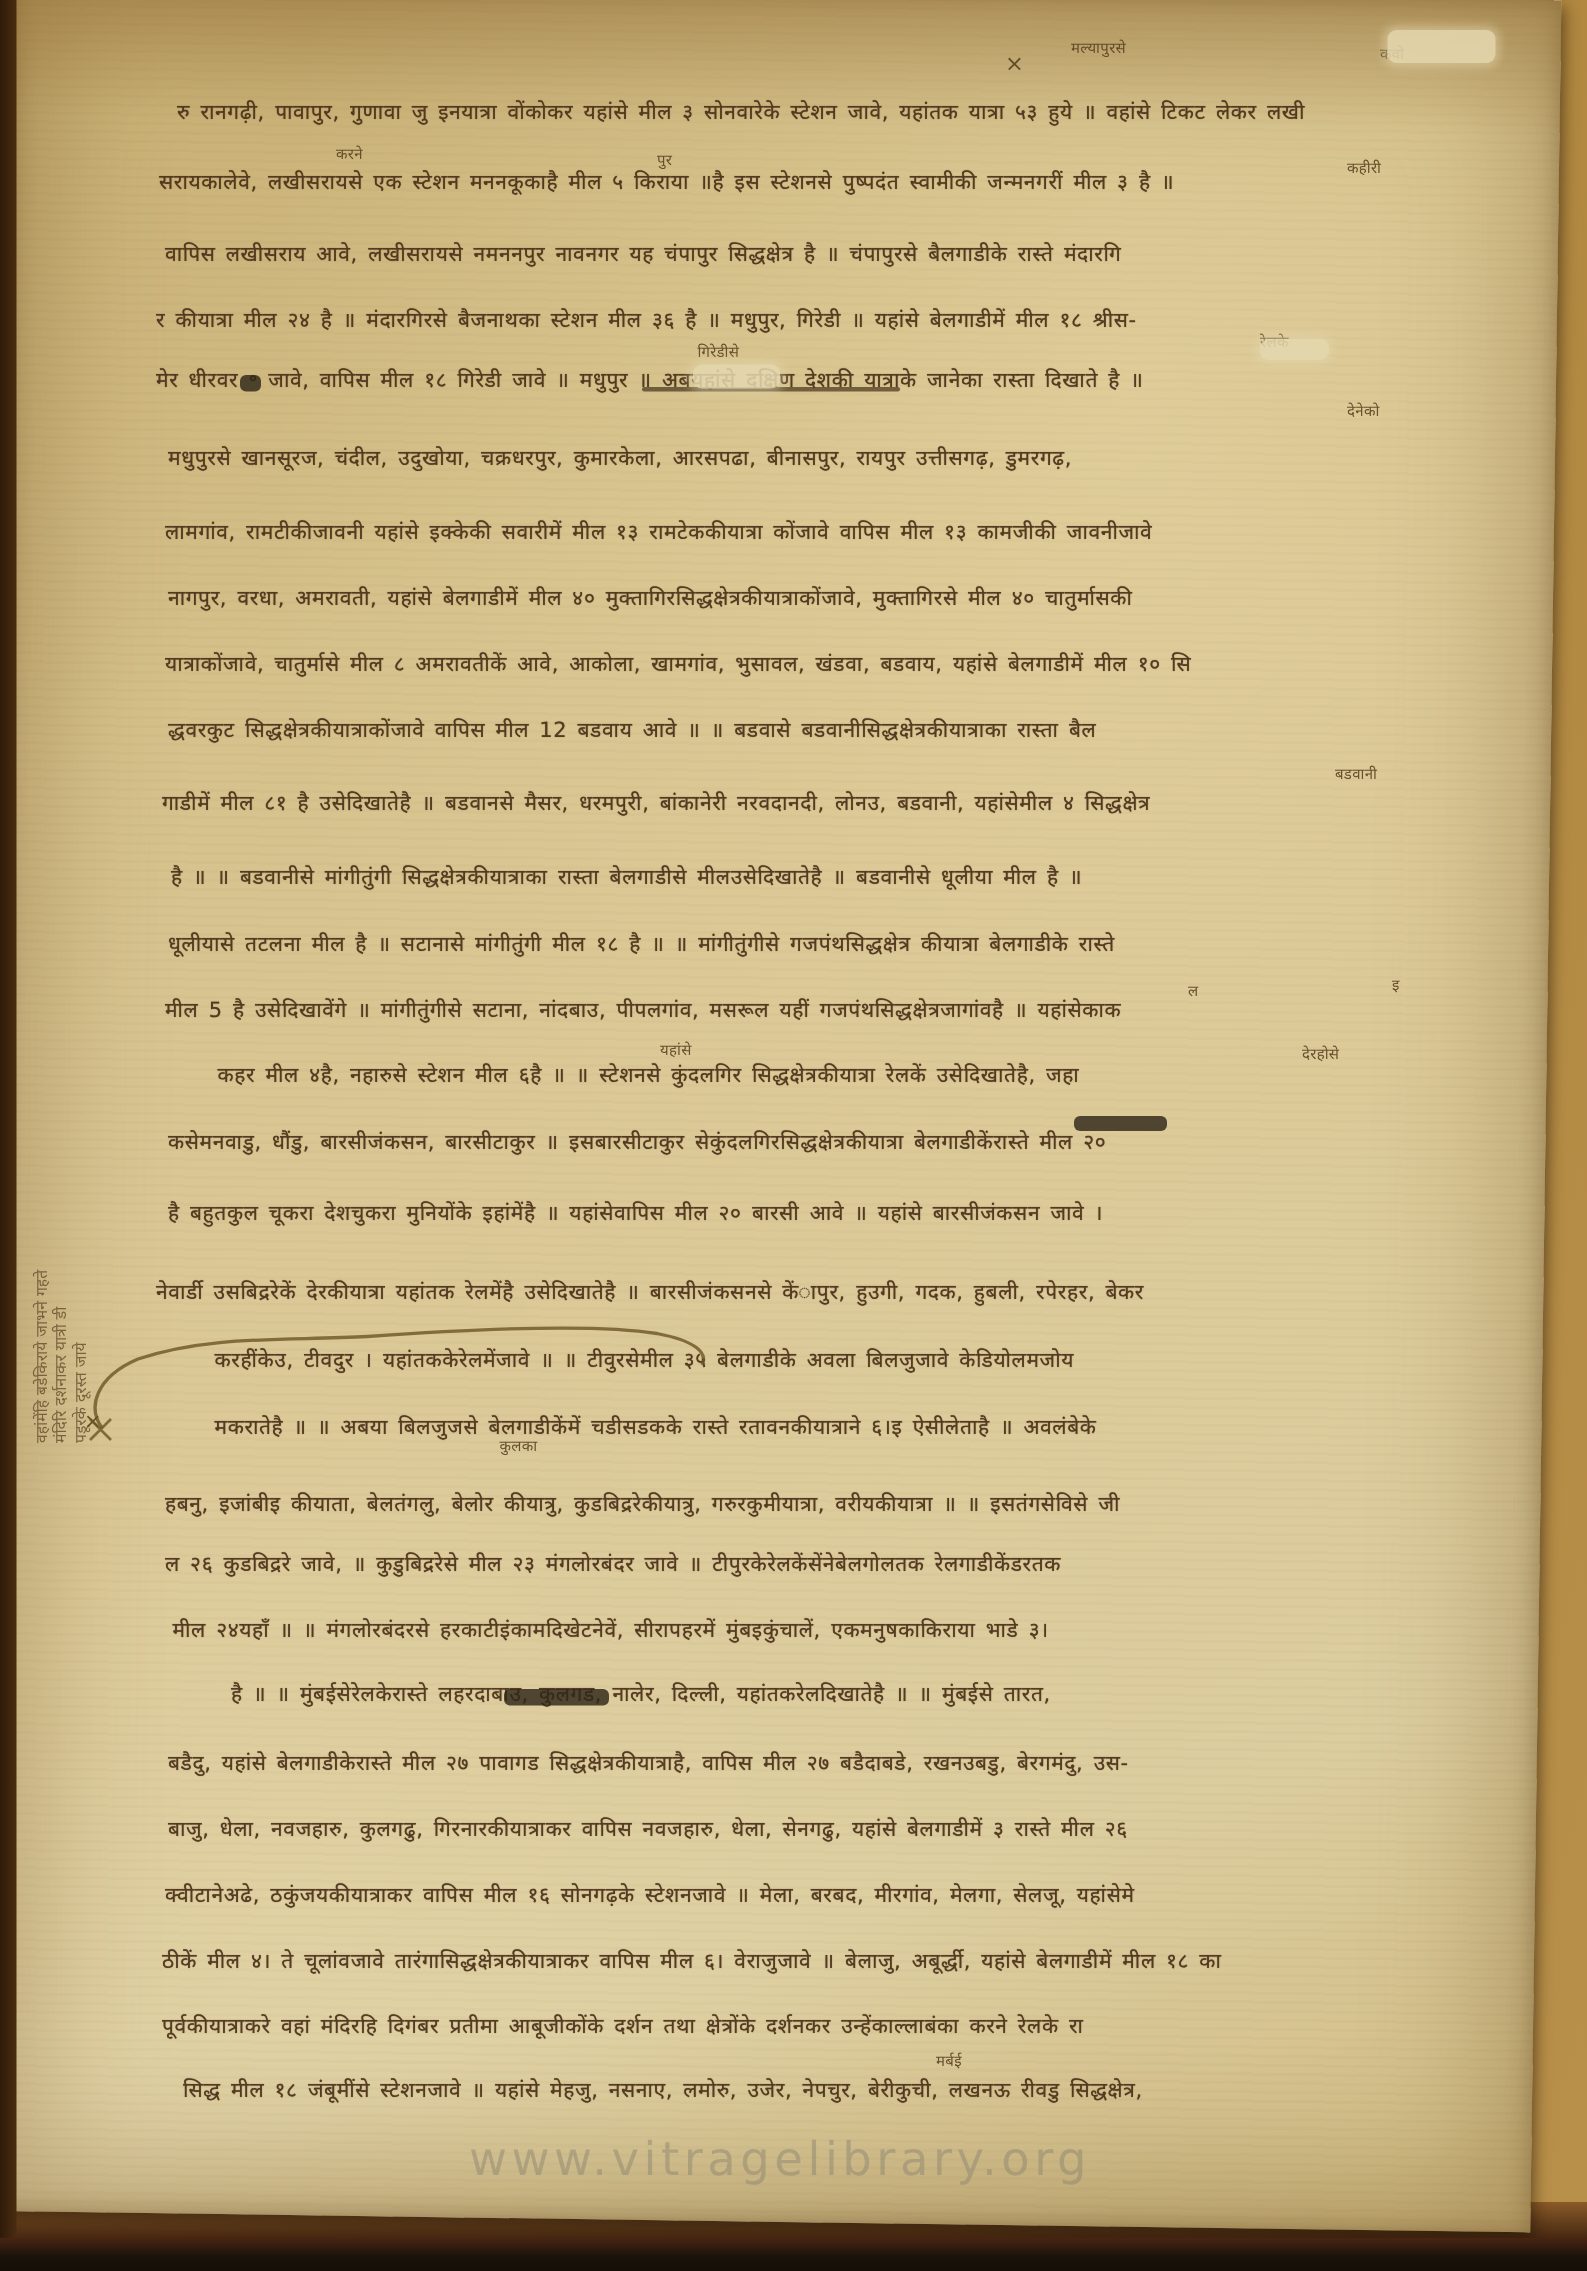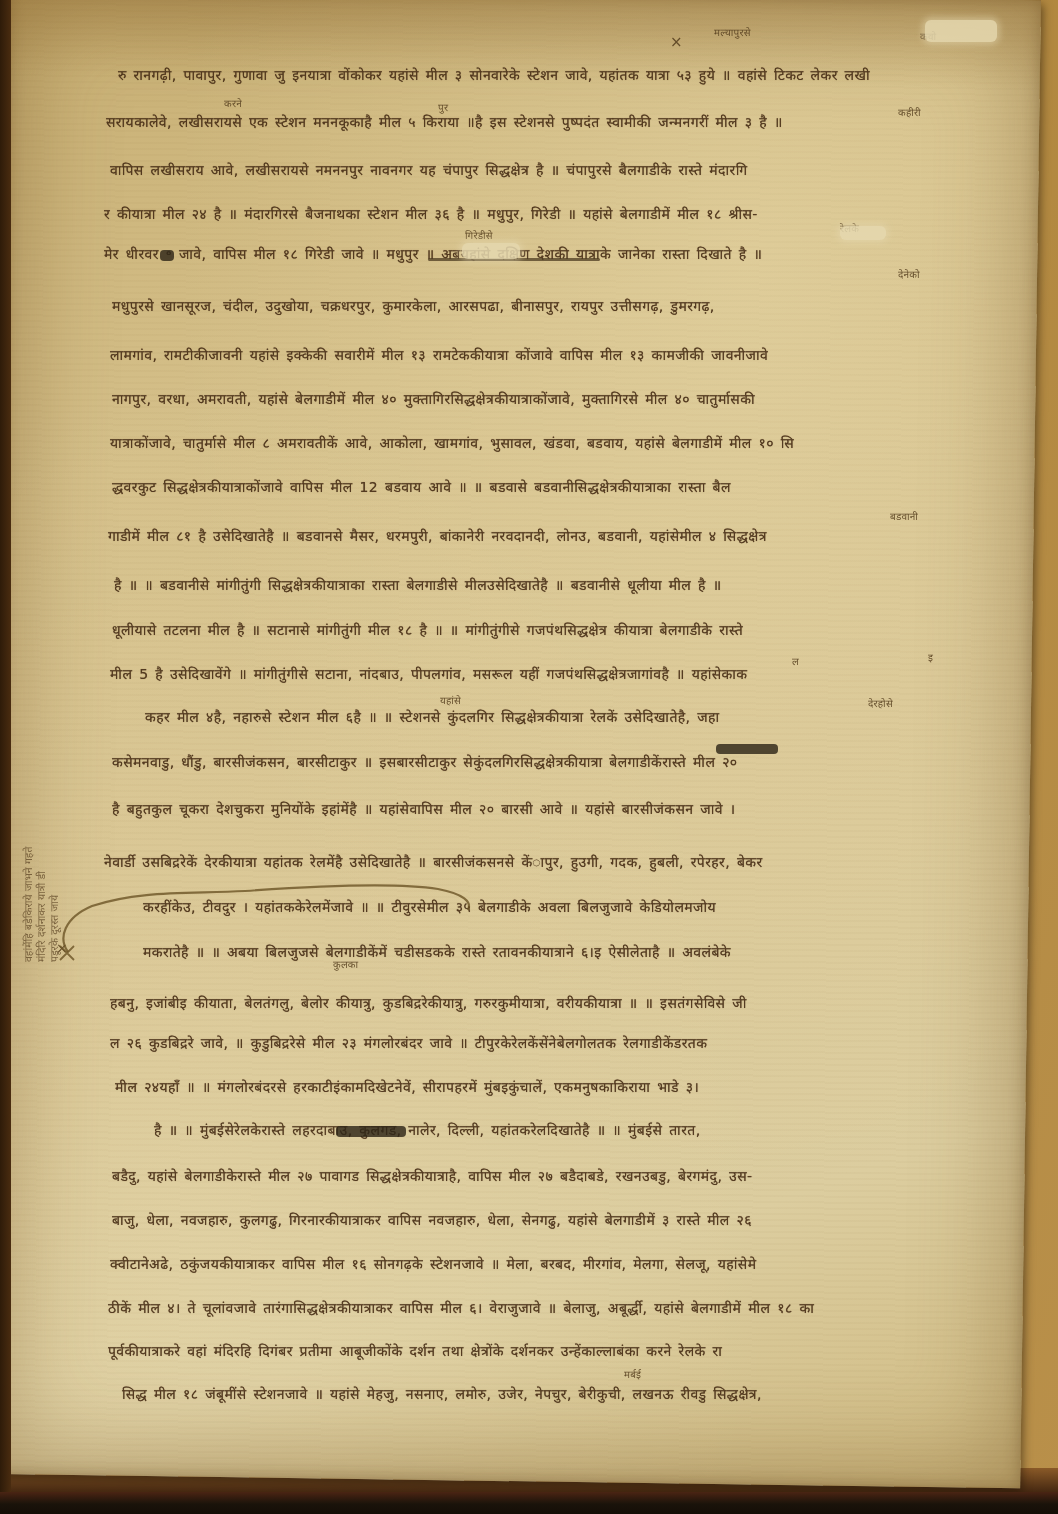--- a/index.html
+++ b/index.html
@@ -125,16 +125,17 @@
 
     <div class="smudge" style="left:925px;top:20px;width:72px;height:22px;"></div>
     <div class="smudge" style="left:462px;top:243px;width:58px;height:16px;"></div>
     <div class="smudge" style="left:840px;top:226px;width:46px;height:14px;"></div>
 
     <svg class="flourish" width="460" height="110" viewBox="0 0 460 110">
       <path d="M28,92 C18,78 24,58 52,46 C100,30 150,34 205,31 C275,26 355,22 398,29 C424,34 432,42 428,50" fill="none" stroke="#6b5426" stroke-width="2.2" opacity="0.8"></path>
       <path d="M20,86 L34,100 M34,86 L20,100" stroke="#6b5426" stroke-width="1.8" opacity="0.8"></path>
     </svg>
 
+    <div class="watermark">www.vitragelibrary.org</div>
   </div>
 
   <div class="bottom-band"></div>
 </div>
 
 </body></html>

